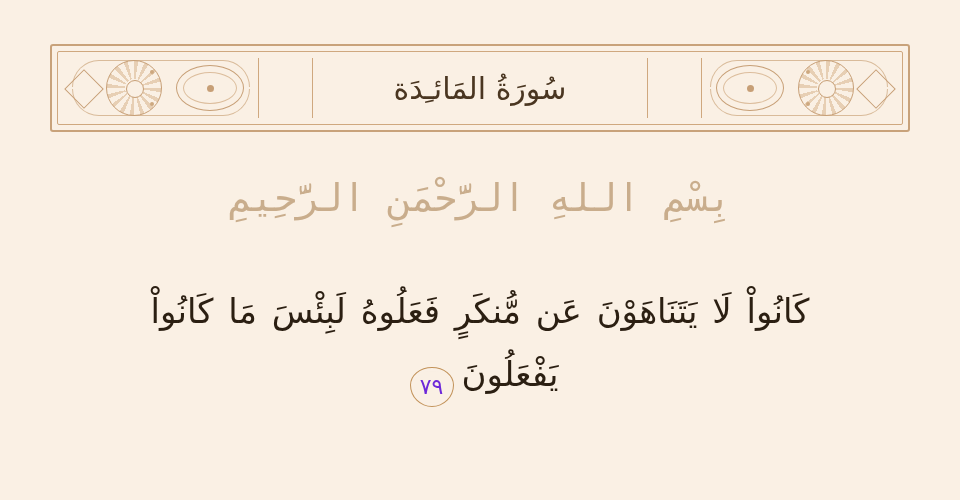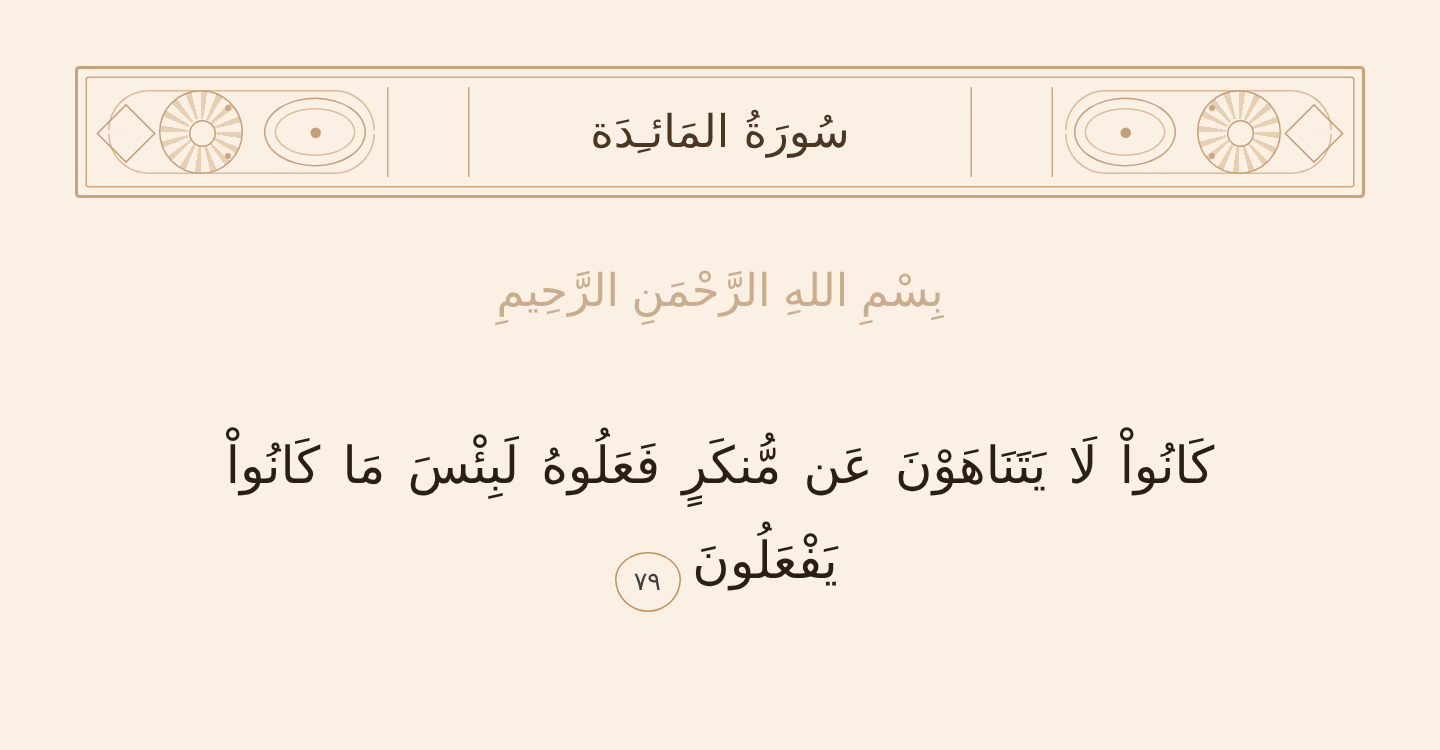--- a/index.html
+++ b/index.html
@@ -183,22 +183,22 @@
   }
 
   
   .basmala {
     position: absolute;
     left: 0;
     right: 0;
     top: 176px;
     text-align: center;
     direction: rtl;
-    font-family: Liberation Sans, sans-serif;
-    font-size: 30px;
+    font-family: Liberation Mono, monospace;
+    font-size: 38px;
     color: #c9ad8c;
     white-space: nowrap;
   }
 
   
   .verse {
     position: absolute;
     left: 120px;
     right: 120px;
     top: 280px;
@@ -213,22 +213,22 @@
 
   .verse-number {
     display: inline-block;
     position: relative;
     width: 44px;
     height: 40px;
     margin: 0 8px;
     vertical-align: -8px;
     line-height: 40px;
     text-align: center;
-    font-size: 17px;
-    color: #404040;
+    font-size: 22px;
+    color: #6d28d9;
   }
   .verse-number::before {
     content: "";
     position: absolute;
     left: 0; top: 0; right: 0; bottom: 0;
     border: 1.5px solid #c29259;
     border-radius: 50% 50% 50% 50% / 45% 45% 55% 55%;
     background:
       radial-gradient(circle at 50% 50%, #faf0e4 0 55%, transparent 56%);
     box-shadow: inset 0 0 0 3px rgba(250,240,228,0.9);

